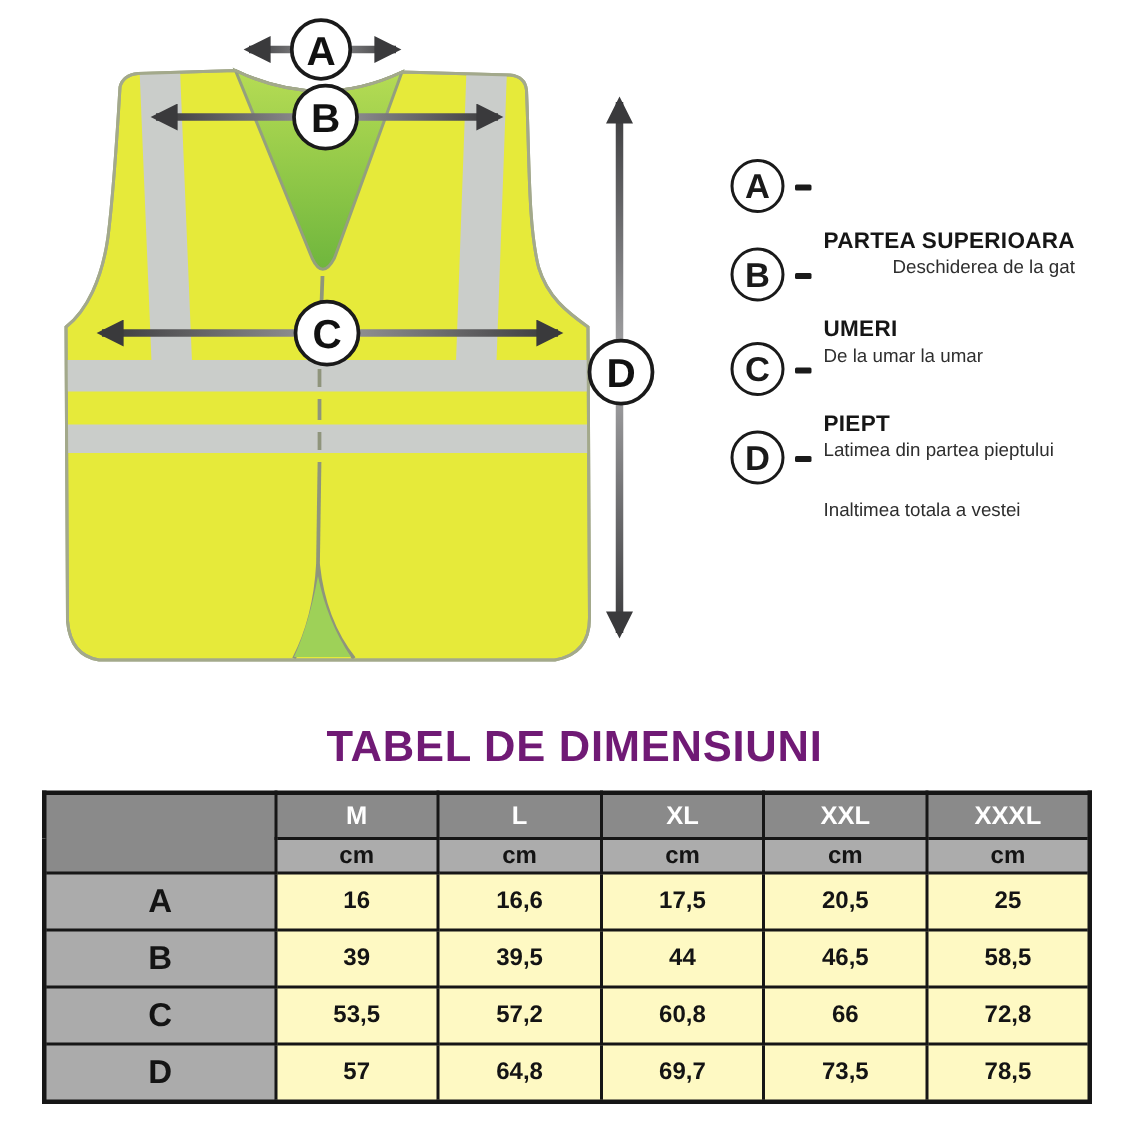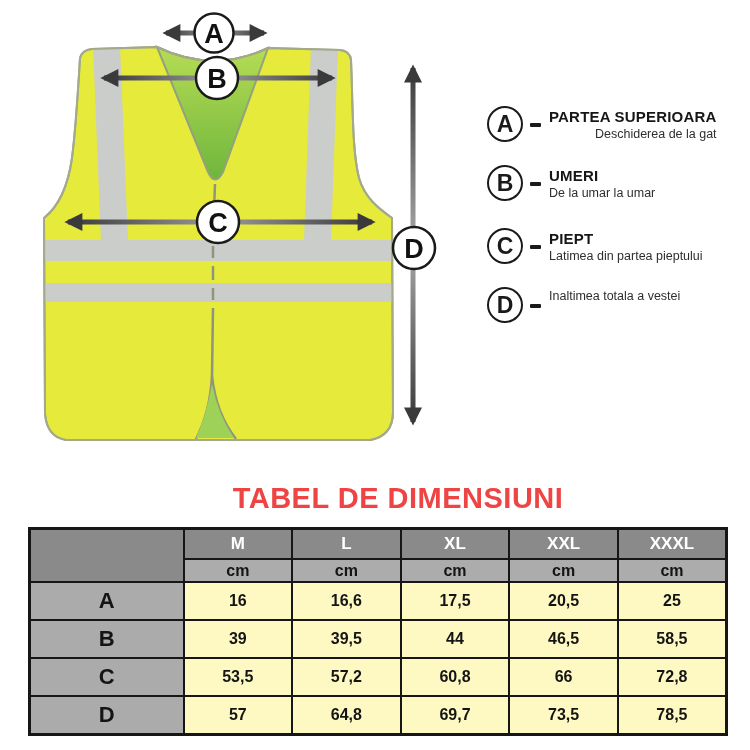--- a/index.html
+++ b/index.html
@@ -11,27 +11,27 @@
   .vest-svg text{font-family:"Liberation Sans",sans-serif;font-weight:700;fill:#111;}
 
   
   .legend{position:absolute;left:487px;top:106px;width:262px;}
   .legend-item{display:flex;align-items:flex-start;height:59px;}
   .legend-item.tall{height:63px;}
   .legend-circle{flex:0 0 auto;width:36px;height:36px;border:2px solid #1a1a1a;border-radius:50%;
     display:flex;align-items:center;justify-content:center;font-size:23px;font-weight:700;color:#1a1a1a;
     box-sizing:border-box;background:#fff;}
   .legend-dash{flex:0 0 auto;width:11px;height:4px;background:#1a1a1a;margin:17px 8px 0 7px;border-radius:1px;}
-  .legend-text{padding-top:1px;}
+  .legend-text{padding-top:1px;margin-top:44px;}
   .legend-title{font-size:15px;font-weight:700;letter-spacing:.2px;color:#161616;line-height:19px;white-space:nowrap;}
   .legend-sub{font-size:12.5px;color:#2e2e2e;line-height:16px;white-space:nowrap;text-align:right;}
 
   
-  .table-title{position:absolute;left:48px;top:482px;width:700px;text-align:center;
-    font-size:29px;font-weight:700;color:#ef4444;letter-spacing:.5px;}
+  .table-title{position:absolute;left:33px;top:482px;width:700px;text-align:center;
+    font-size:29px;font-weight:700;color:#701a75;letter-spacing:.5px;}
   table.size-table{position:absolute;left:28px;top:527px;width:700px;border-collapse:collapse;
     border:3px solid #161616;table-layout:fixed;}
   .size-table th,.size-table td{border:2px solid #161616;text-align:center;padding:0;}
   .size-table col.lab{width:154px;}
   .size-table tr.sizes th{height:28px;background:#8a8a8a;color:#ffffff;font-size:17px;font-weight:700;}
   .size-table tr.units th{height:21px;background:#acacac;color:#141414;font-size:16px;font-weight:700;}
   .size-table th.corner{background:#ffffff;}
   .size-table tr.datarow{height:38px;}
   .size-table th.rowlab{background:#ababab;color:#141414;font-size:22px;font-weight:700;}
   .size-table td.val{background:#fef9c3;font-size:16px;font-weight:700;color:#141414;}

